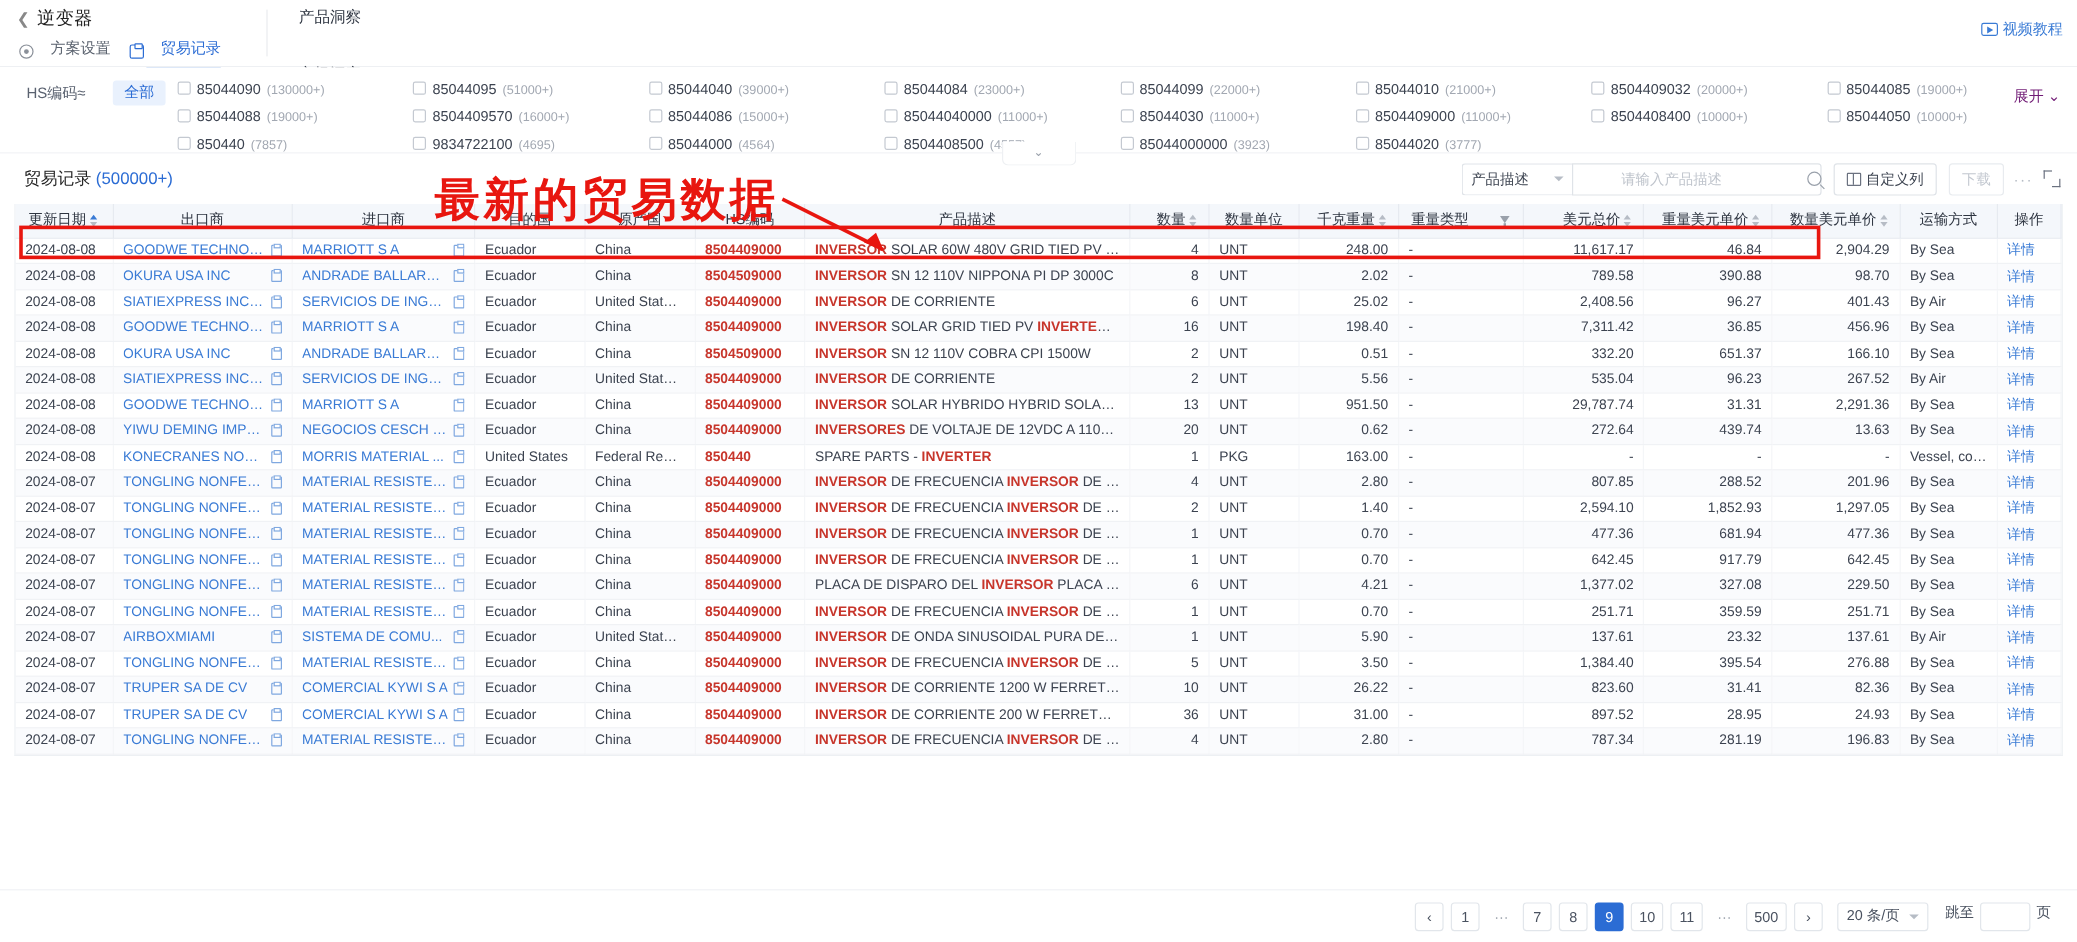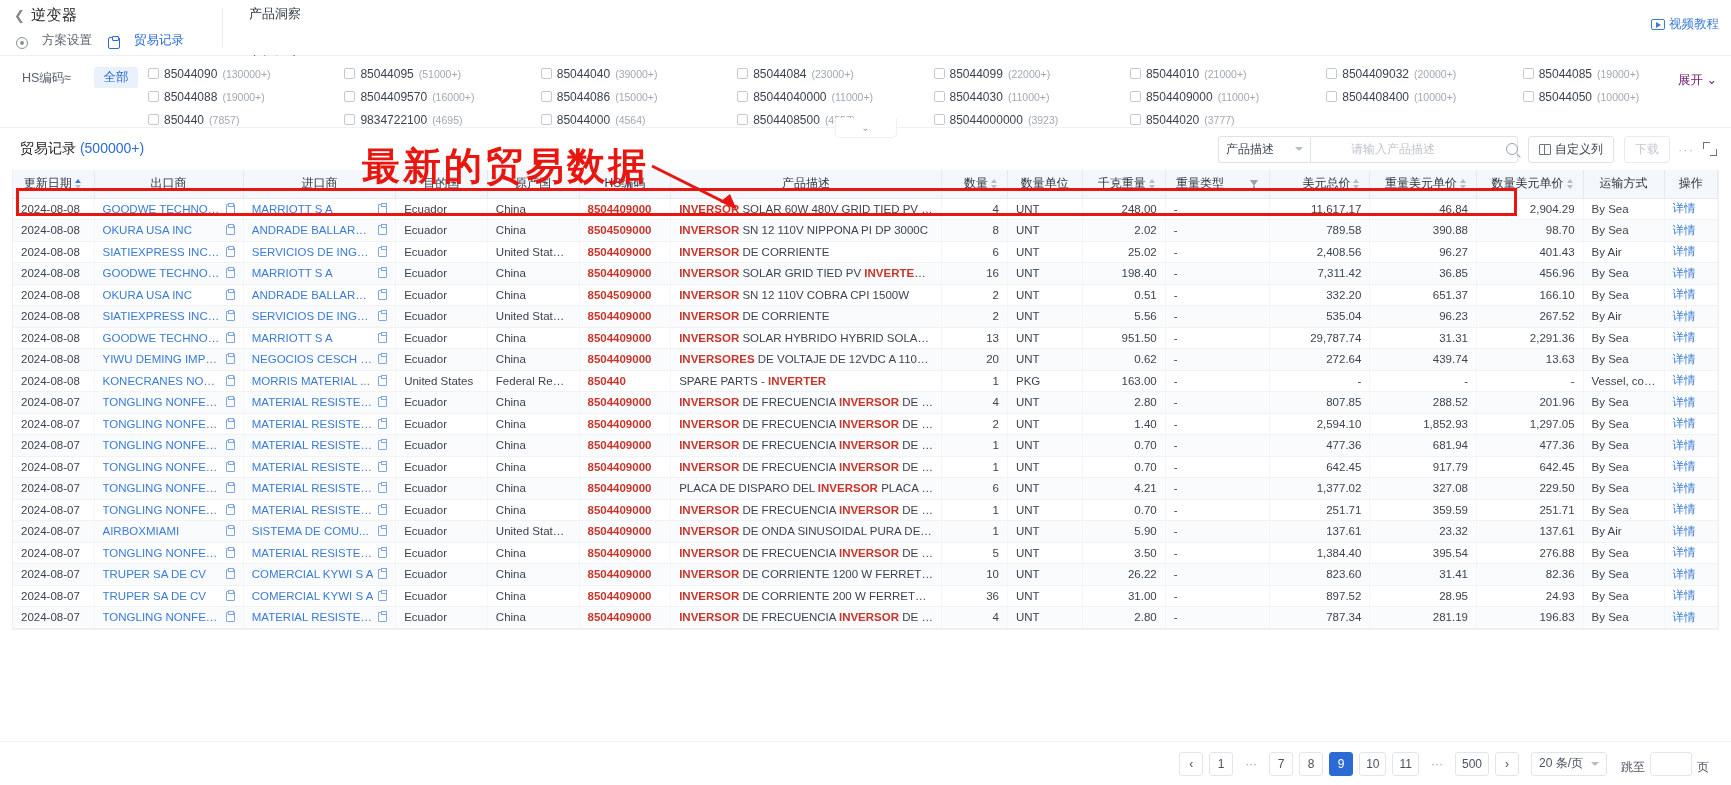--- a/index.html
+++ b/index.html
@@ -174,21 +174,21 @@
     min-width:24px; height:24px; padding:0 6px; border:1px solid #e2e6eb; border-radius:3px;
     display:flex; align-items:center; justify-content:center; font-size:12px; color:#4a5260;
     background:#fff; cursor:pointer;
   }
   .pg.active { background:#2b6cd4; border-color:#2b6cd4; color:#fff; }
   .pg.ellip { border:none; color:#9aa1ab; }
   .pgsel {
     height:24px; border:1px solid #e2e6eb; border-radius:3px; display:flex; align-items:center;
     gap:8px; padding:0 7px; font-size:12px; color:#4a5260; margin-left:6px; cursor:pointer;
   }
-  .pgjump { font-size:12px; color:#4a5260; margin-left:8px; display:flex; align-items:flex-end; gap:5px;}
+  .pgjump { font-size:12px; color:#4a5260; margin-left:8px; display:flex; align-items:flex-start; gap:5px;}
   .pgjump input { width:42px; height:24px; border:1px solid #e2e6eb; border-radius:3px; outline:none; font-family:inherit; font-size:12px; text-align:center;}
 </style>
 </head>
 <body>
 
 <div class="app">
 
   <div class="topbar">
     <div class="left-block">
       <div class="crumb-row">

